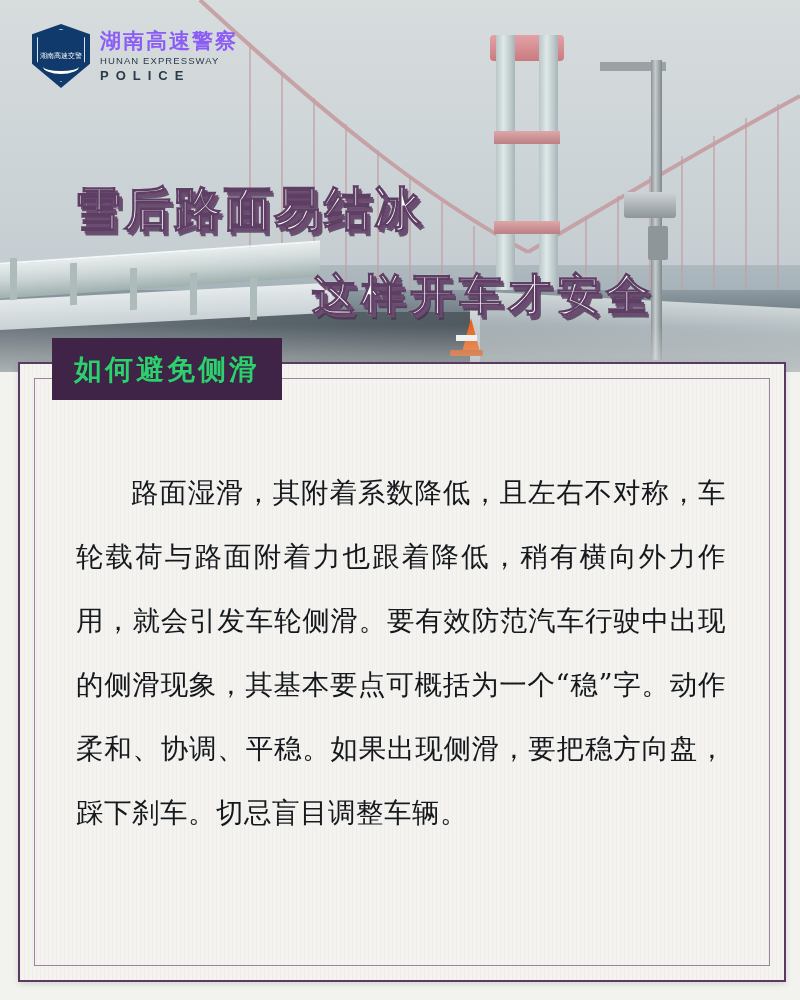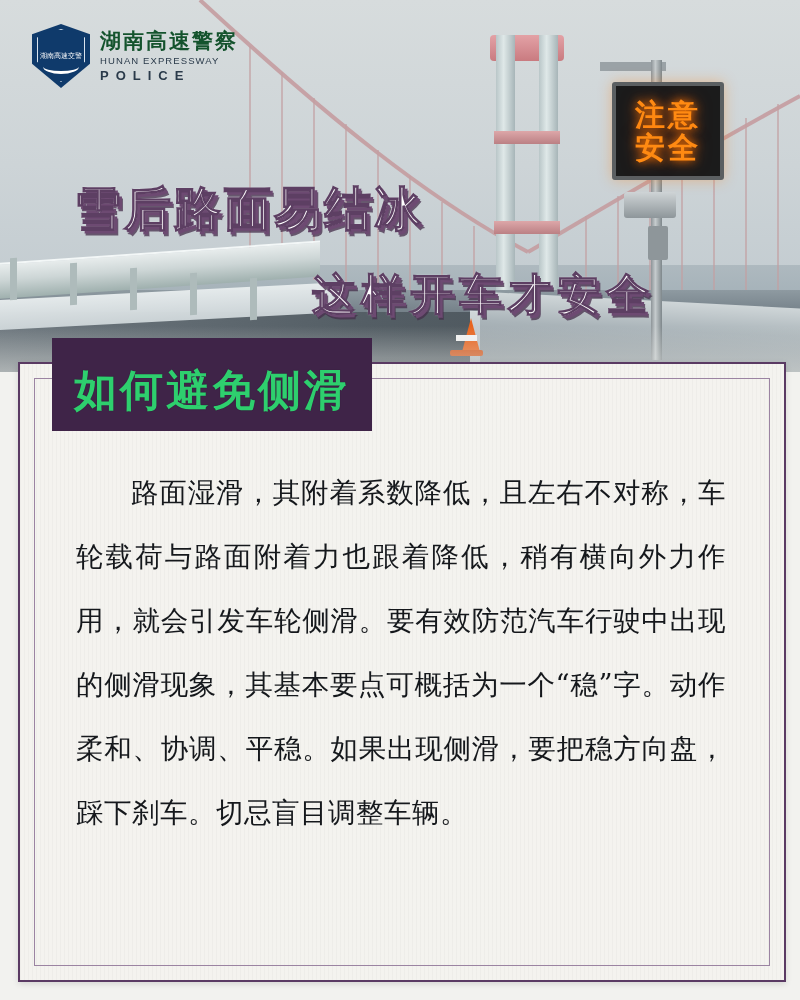--- a/index.html
+++ b/index.html
@@ -231,21 +231,21 @@
     border-bottom: 3px solid #ffffff;
     border-radius: 0 0 50% 50%;
     z-index: 2;
   }
   .logo-text { color: #1b2a3a; }
   .logo-cn {
     font-size: 21px;
     font-weight: bold;
     letter-spacing: 2px;
     line-height: 1.1;
-    color: #14532d;
+    color: #8b5cf6;
   }
   .logo-en {
     font-size: 9.5px;
     font-weight: normal;
     letter-spacing: 1.1px;
     color: #2a3a4a;
     margin-top: 3px;
   }
   .logo-en2 {
     font-size: 13px;
@@ -297,23 +297,23 @@
     left: 14px; top: 14px; right: 14px; bottom: 14px;
     border: 1px solid #9b84a2;
   }
   .section-tag {
     position: absolute;
     left: 32px; top: -26px;
     background: #3f2448;
     color: #2ecf6e;
     font-family: "DejaVu Sans", sans-serif;
     font-weight: bold;
-    font-size: 43px;
+    font-size: 28px;
     letter-spacing: 3px;
-    padding: 24px 22px 11px 22px;
+    padding: 13px 22px 11px 22px;
     text-shadow: 0 0 1px rgba(0,0,0,.4);
     z-index: 9;
   }
   .body-text {
     position: absolute;
     left: 56px; top: 96px;
     width: 650px;
     font-family: "DejaVu Serif", serif;
     font-size: 27.5px;
     line-height: 64px;
@@ -374,24 +374,20 @@
     <div class="guard-post" style="left:130px; top:268px;"></div>
     <div class="guard-post" style="left:190px; top:273px;"></div>
     <div class="guard-post" style="left:250px; top:278px;"></div>
 
     <div class="cone"></div>
     <div class="cone-band"></div>
     <div class="cone-base"></div>
 
     <div class="vms-arm"></div>
     <div class="vms-pole"></div>
-    <div class="vms">
-      <div class="vms-line">注意</div>
-      <div class="vms-line">安全</div>
-    </div>
     <div class="vms-cam"></div>
     <div class="vms-box"></div>
 
     <div class="hero-fade"></div>
   </div>
 
   <div class="logo-wrap">
     <div class="shield">
       <div class="shield-inner">湖南高速交警</div>
       <div class="shield-swoosh"></div>

